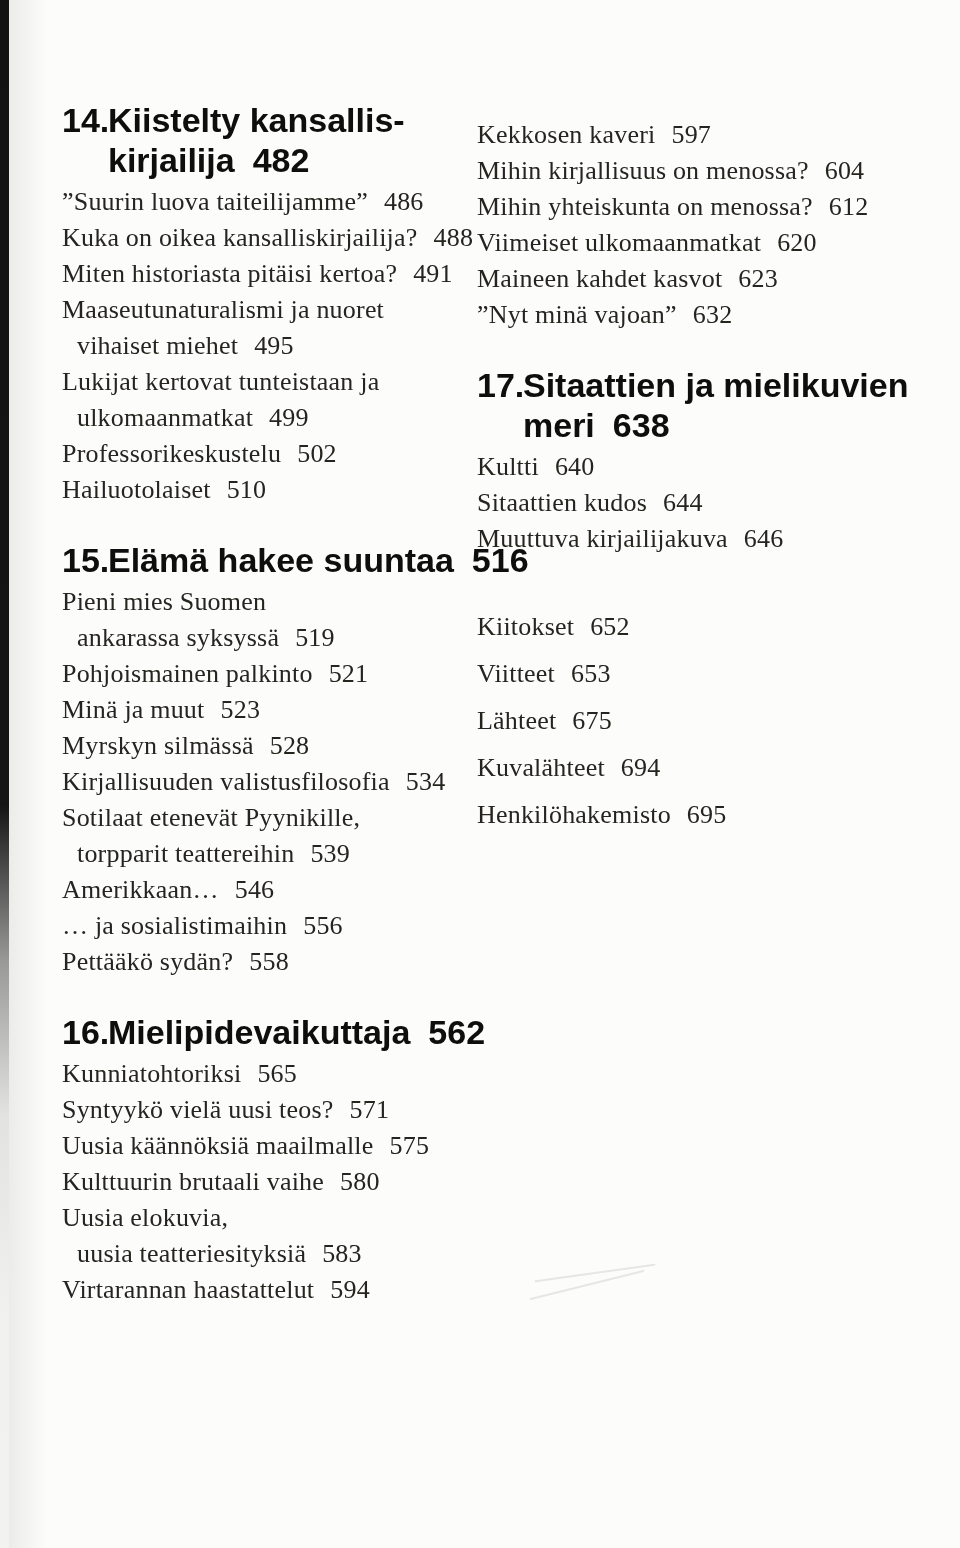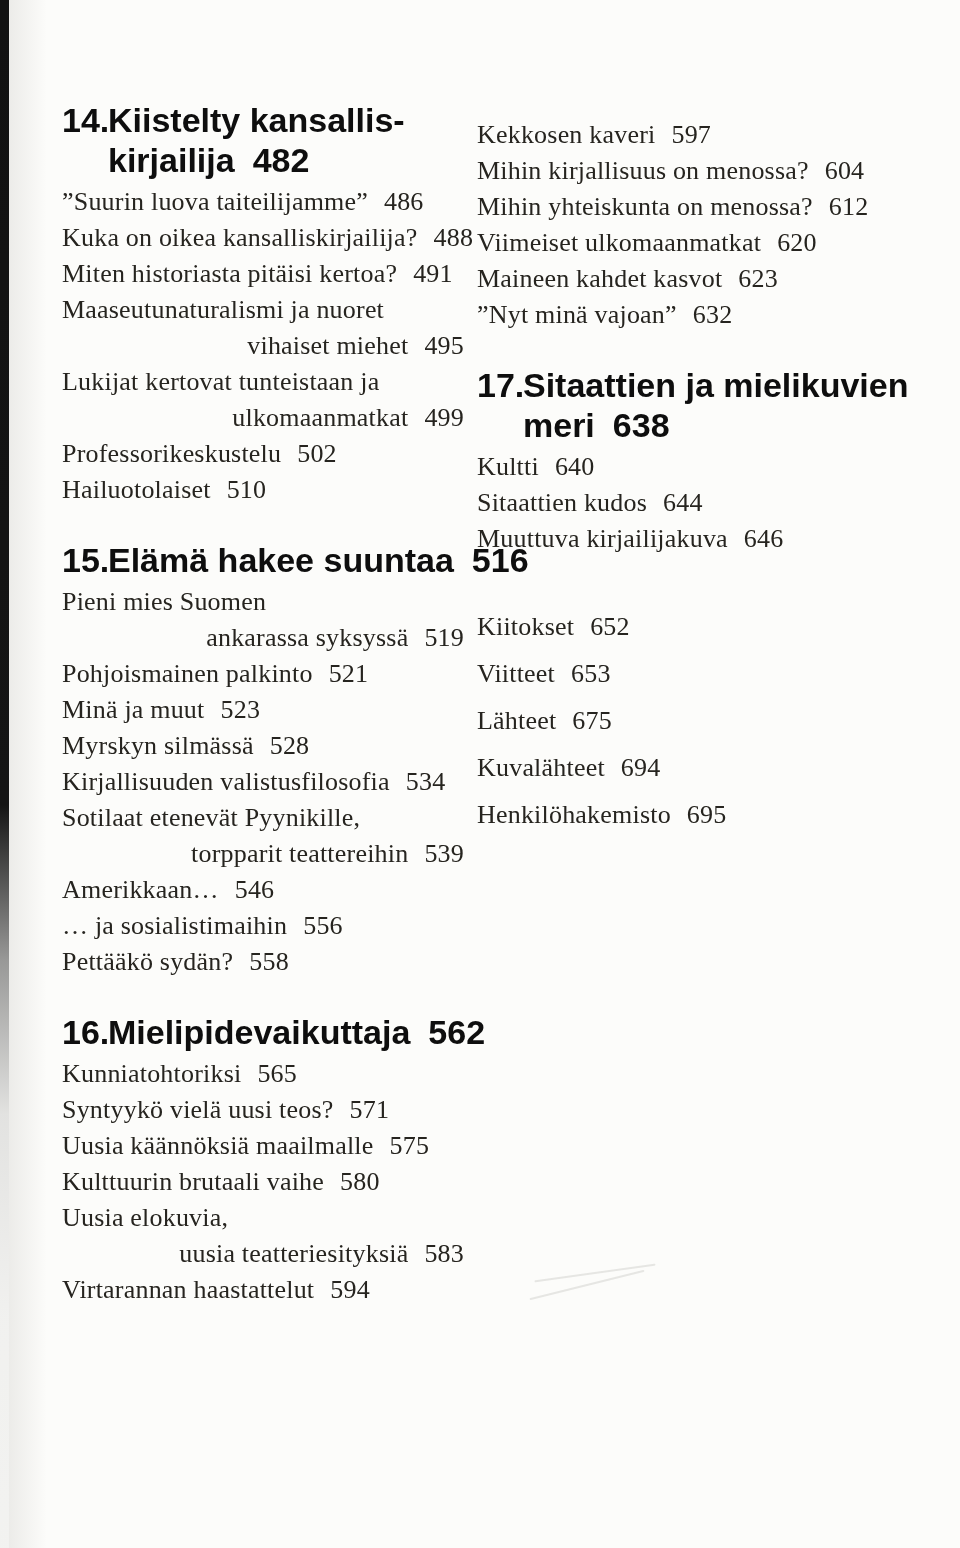--- a/index.html
+++ b/index.html
@@ -57,21 +57,21 @@
     font-size: 26px;
     letter-spacing: 0.2px;
   }
   .col-left  { left: 62px;  top: 100px; width: 402px; }
   .col-right { left: 477px; top: 117px; width: 460px; }
 
   .e-line {
     line-height: 36px;
     white-space: nowrap;
   }
-  .entry .cont { padding-left: 15px; text-align: right; }
+  .entry .cont { padding-left: 15px; }
   .pg { margin-left: 16px; }
 
   .chapter {
     font-family: "Liberation Sans", sans-serif;
     font-weight: 700;
     font-size: 34px;
     letter-spacing: 0;
     color: #0e0e0e;
     margin-top: 32px;
     margin-bottom: 4px;

